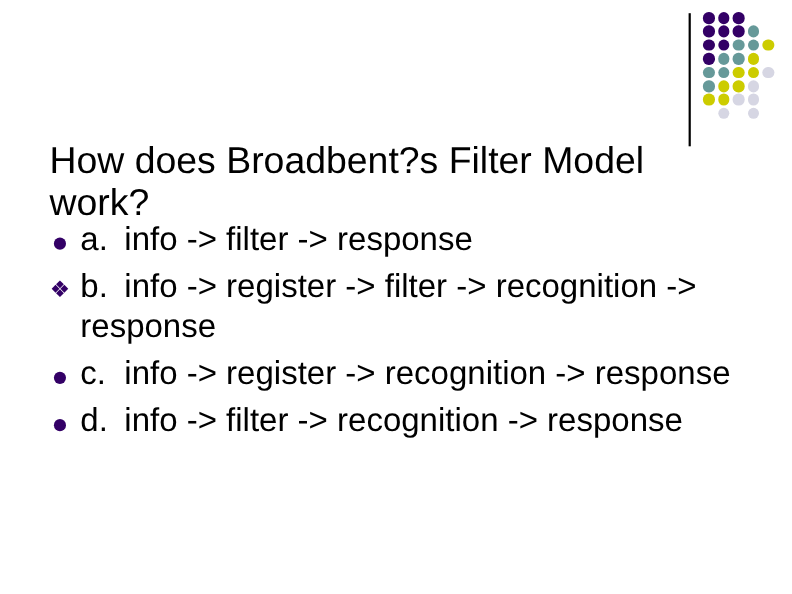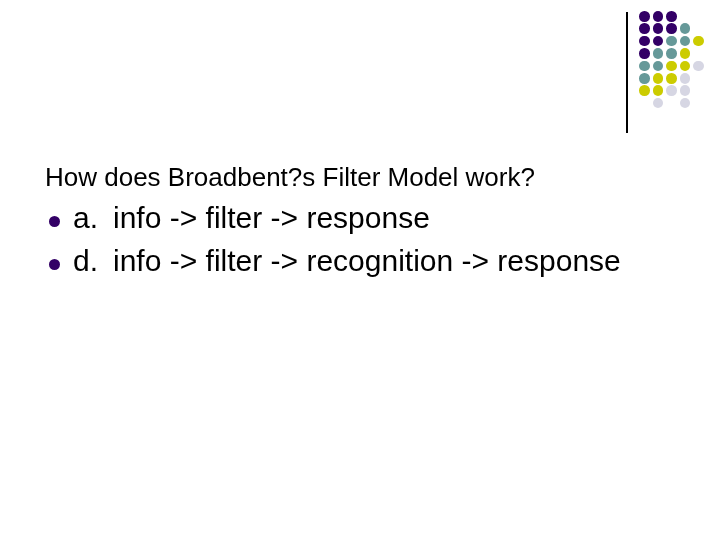--- a/index.html
+++ b/index.html
@@ -10,22 +10,22 @@
   html,body{width:720px;height:540px;overflow:hidden;}
   body{background:var(--bg);font-family:"Liberation Sans",sans-serif;color:var(--text);}
   .slide{position:relative;width:720px;height:540px;background:var(--bg);}
 
   
   .vline{position:absolute;left:626px;top:12px;width:2px;height:121px;background:var(--line);}
   .dots{position:absolute;left:639px;top:11px;width:70px;height:100px;}
   .dot{position:absolute;width:10.5px;height:10.5px;border-radius:50%;}
 
   
-  .title{position:absolute;left:45px;top:158px;width:600px;
-         font-size:26px;line-height:38px;color:var(--text);}
+  .title{position:absolute;left:45px;top:127px;width:600px;
+         font-size:34px;line-height:38px;color:var(--text);}
 
   
   .list{position:absolute;left:48px;top:184px;width:645px;}
   .item{position:relative;padding-left:25px;margin-top:7px;
         font-size:30px;line-height:36px;}
   .item:first-child{margin-top:16px;}
   .bullet-circle{position:absolute;left:1px;top:16px;width:11px;height:11px;
                  border-radius:50%;background:var(--purple);}
   .bullet-diamond{position:absolute;left:0;top:13px;width:13px;height:13px;}
   .bullet-diamond i{position:absolute;width:5px;height:5px;background:var(--purple);
@@ -78,18 +78,32 @@
     </div>
 
   <div class="title">How does Broadbent?s Filter Model work?</div>
 
   <div class="list">
     <div class="item">
       <span class="bullet-circle"></span>
       <span class="opt-label">a.</span><span class="opt-text">info -&gt; filter -&gt; response</span>
     </div>
     <div class="item">
+      <span class="bullet-diamond">
+          <i class="dn"></i>
+          <i class="ds"></i>
+          <i class="dw"></i>
+          <i class="de"></i>
+        </span>
+      <span class="opt-label">b.</span><span class="opt-text">info -&gt; register -&gt; filter -&gt; recognition -&gt;
+response</span>
+    </div>
+    <div class="item">
+      <span class="bullet-circle"></span>
+      <span class="opt-label">c.</span><span class="opt-text">info -&gt; register -&gt; recognition -&gt; response</span>
+    </div>
+    <div class="item">
       <span class="bullet-circle"></span>
       <span class="opt-label">d.</span><span class="opt-text">info -&gt; filter -&gt; recognition -&gt; response</span>
     </div>
   </div>
 
 </div>
 
 </body></html>

